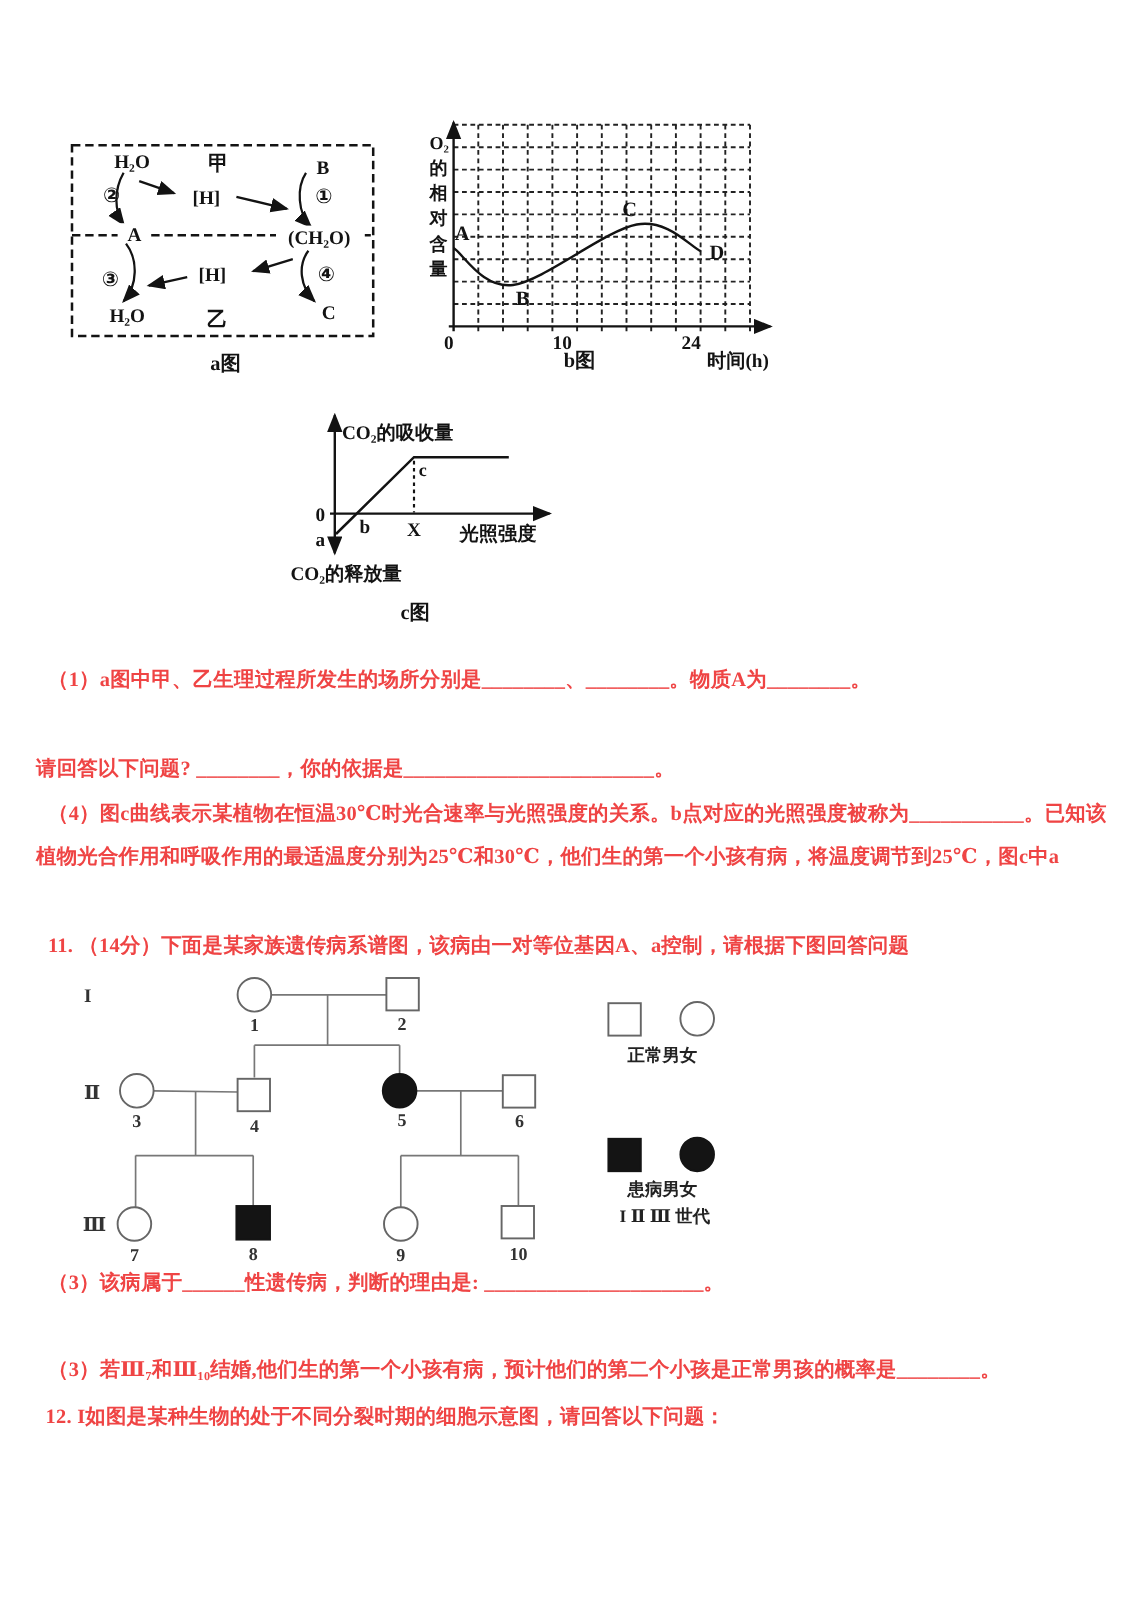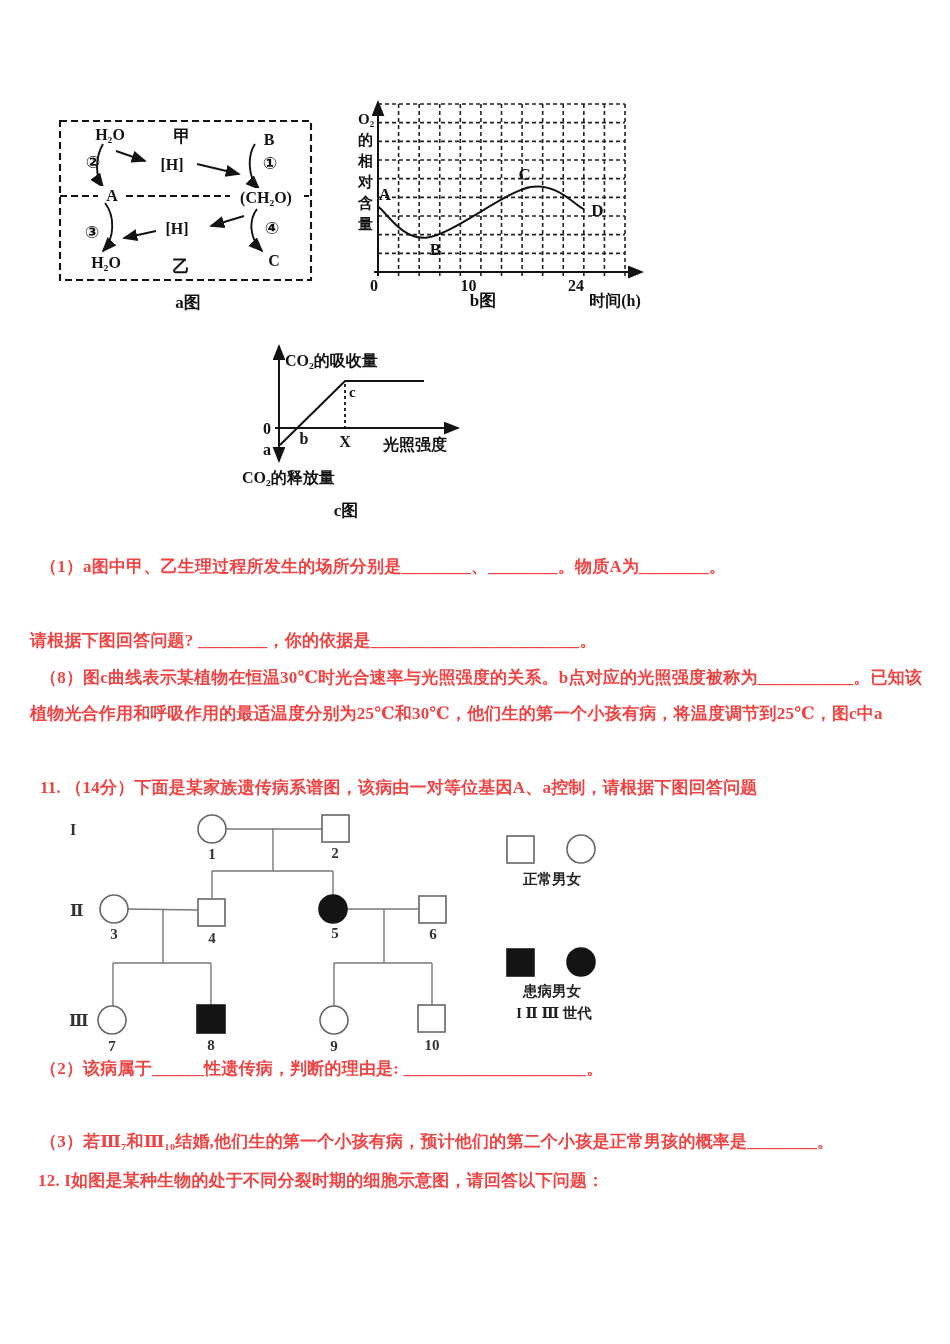--- a/index.html
+++ b/index.html
@@ -124,25 +124,25 @@
     <text x="76" y="111" font-size="16" text-anchor="middle">b</text>
     <text x="121" y="64" font-size="15" text-anchor="start">c</text>
     <text x="117" y="114" font-size="16" text-anchor="middle">X</text>
     <text x="155" y="117" font-size="16">光照强度</text>
     <text x="39" y="122" font-size="16" text-anchor="middle">a</text>
     <text x="14" y="150" font-size="16">CO₂的释放量</text>
     <text x="118" y="183" font-size="17" text-anchor="middle">c图</text>
   </svg>
 
   <div class="tline" style="left:40px;top:555px">（1）a图中甲、乙生理过程所发生的场所分别是________、________。物质A为________。</div>
-  <div class="tline" style="left:30px;top:629px">请根据下图回答问题? ________，你的依据是________________________。</div>
-  <div class="tline" style="left:40px;top:666px">（8）图c曲线表示某植物在恒温30℃时光合速率与光照强度的关系。b点对应的光照强度被称为___________。已知该</div>
+  <div class="tline" style="left:30px;top:629px">请回答以下问题? ________，你的依据是________________________。</div>
+  <div class="tline" style="left:40px;top:666px">（4）图c曲线表示某植物在恒温30℃时光合速率与光照强度的关系。b点对应的光照强度被称为___________。已知该</div>
   <div class="tline" style="left:30px;top:702px">植物光合作用和呼吸作用的最适温度分别为25℃和30℃，他们生的第一个小孩有病，将温度调节到25℃，图c中a</div>
   <div class="tline" style="left:40px;top:776px">11. （14分）下面是某家族遗传病系谱图，该病由一对等位基因A、a控制，请根据下图回答问题</div>
-  <div class="tline" style="left:40px;top:1057px">（2）该病属于______性遗传病，判断的理由是: _____________________。</div>
+  <div class="tline" style="left:40px;top:1057px">（3）该病属于______性遗传病，判断的理由是: _____________________。</div>
   <div class="tline" style="left:40px;top:1130px">（3）若Ⅲ₇和Ⅲ₁₀结婚,他们生的第一个小孩有病，预计他们的第二个小孩是正常男孩的概率是________。</div>
   <div class="tline" style="left:38px;top:1169px">12. I如图是某种生物的处于不同分裂时期的细胞示意图，请回答以下问题：</div>
 
   <svg class="fig" style="left:48px;top:806px" width="680" height="255" viewBox="0 0 680 255">
     <g class="pline">
       <line x1="178" y1="23" x2="274" y2="23"></line>
       <line x1="225" y1="23" x2="225" y2="65"></line>
       <line x1="164" y1="65" x2="285" y2="65"></line>
       <line x1="164" y1="65" x2="164" y2="92"></line>
       <line x1="285" y1="65" x2="285" y2="89"></line>

